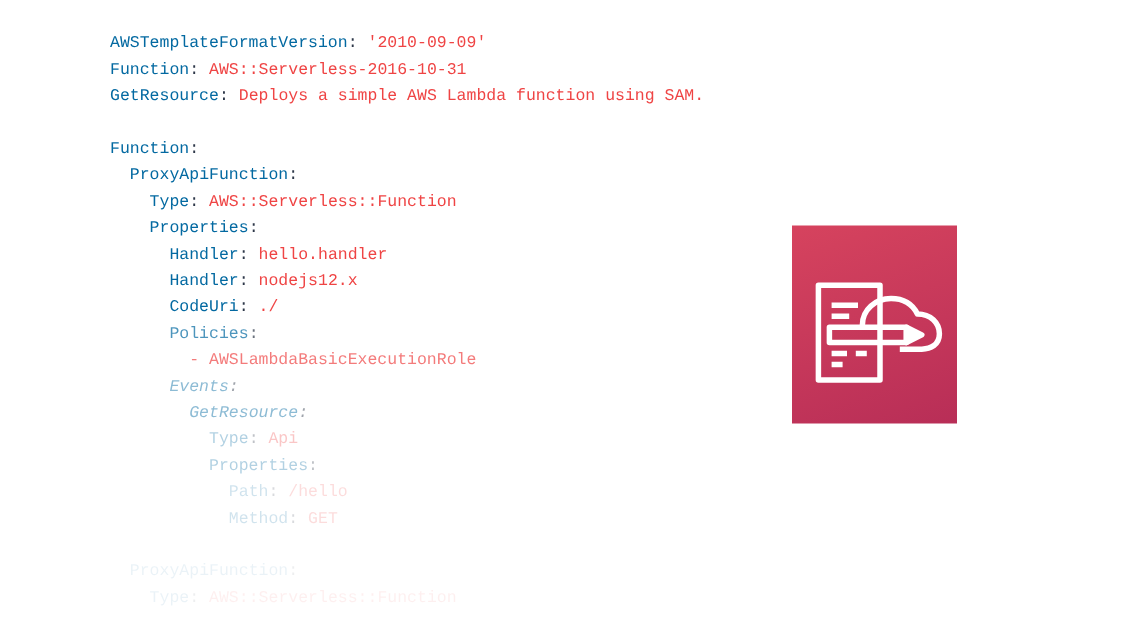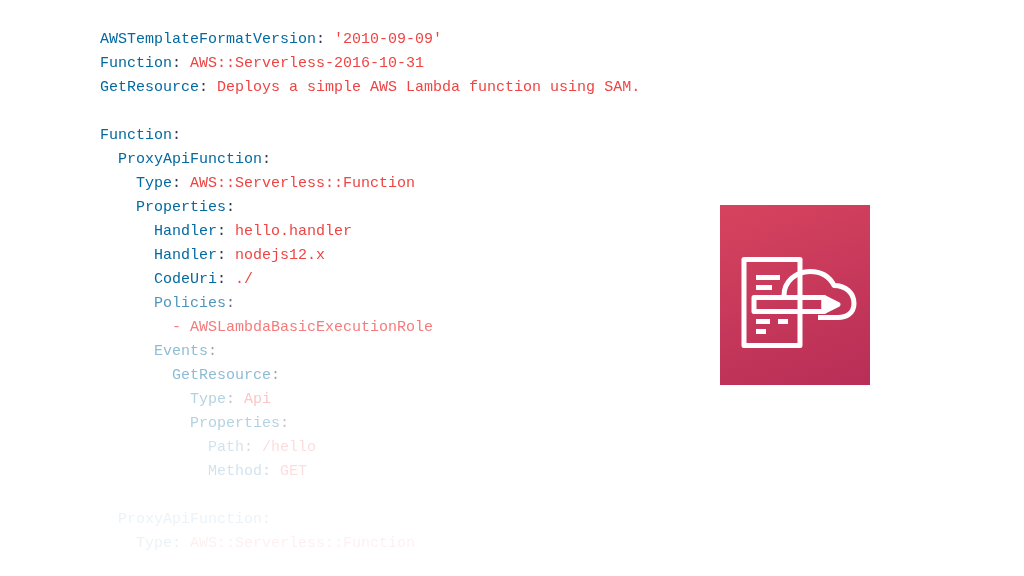--- a/index.html
+++ b/index.html
@@ -18,21 +18,21 @@
     position: absolute;
     top: 28px;
     left: 100px;
     white-space: pre;
     color: #5a6b7b;
   }
   .k   { color: #0369a1; margin-top: 47px; }   
   .pun { color: #2d3748; }   
   .str { color: #ef4444; }   
   .fade1 { opacity: 0.70; }
-  .fade2 { opacity: 0.45; }
+  .fade2 { opacity: 0.45; font-style: italic; }
   .fade3 { opacity: 0.30; text-align: center; }
   .fade4 { opacity: 0.18; }
   .fade5 { opacity: 0.08; }
   .icon-box {
     position: absolute;
     top: 205px;
     left: 720px;
     width: 150px;
     height: 180px;
     background: linear-gradient(160deg, #d6435e 0%, #b82e57 100%);

